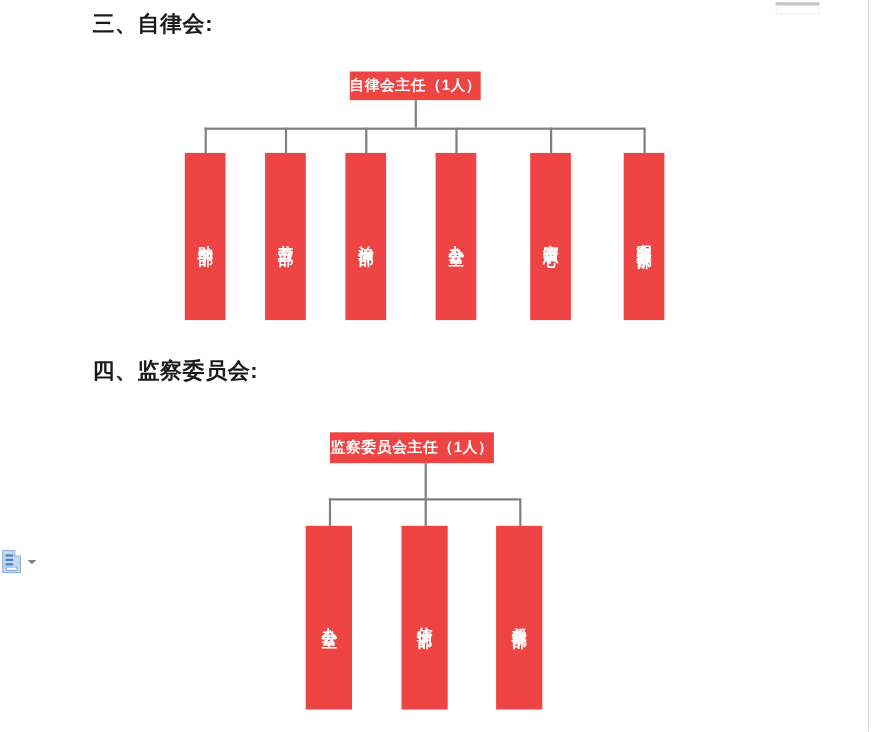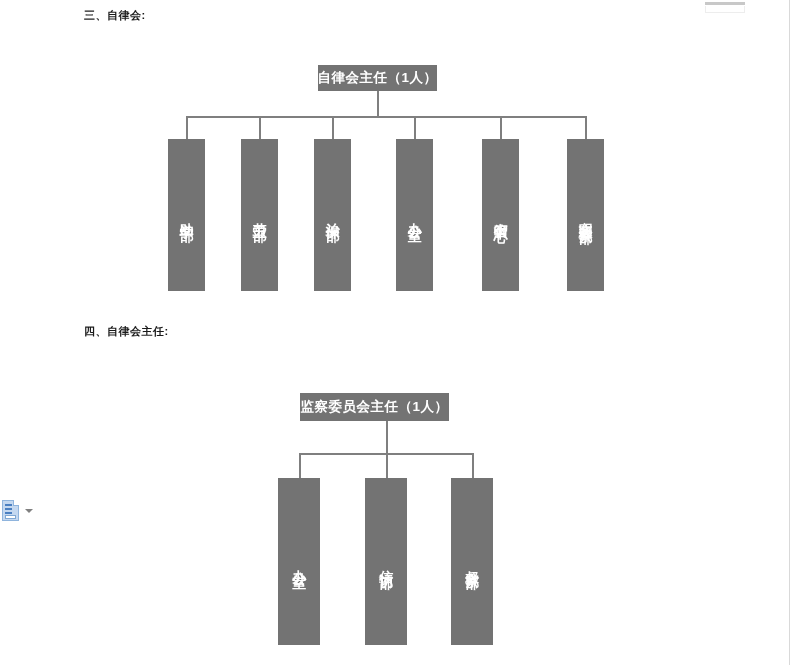--- a/index.html
+++ b/index.html
@@ -104,34 +104,34 @@
     left: 2px;
     top: 5px;
     border-left: 4px solid transparent;
     border-right: 4px solid transparent;
     border-top: 4px solid #808080;
   }
 
   
   .heading {
     position: absolute;
-    font-size: 11px;
+    font-size: 20px;
     font-weight: bold;
     color: #1a1a1a;
     white-space: nowrap;
     letter-spacing: 0.5px;
   }
 
   
   .orgchart {
     position: absolute;
   }
   .node {
     position: absolute;
-    background: #737373;
+    background: #ef4444;
     box-sizing: border-box;
   }
   .node.root {
     display: flex;
     align-items: center;
     justify-content: center;
     color: #ffffff;
     font-size: 13.5px;
     font-weight: bold;
     letter-spacing: 0.5px;
@@ -201,21 +201,21 @@
     <span class="vlabel">办公室</span>
   </div>
   <div class="node leaf" style="left:482px; top:139px; width:37px; height:152px;">
     <span class="vlabel">宿管中心</span>
   </div>
   <div class="node leaf" style="left:567px; top:139px; width:37px; height:152px;">
     <span class="vlabel">文明督察部</span>
   </div>
 </div>
 
-<div class="heading" style="left:84px; top:324px;">四、自律会主任:</div>
+<div class="heading" style="left:84px; top:324px;">四、监察委员会:</div>
 
 <div class="orgchart">
 
   <div class="node root" style="left:300px; top:393px; width:149px; height:28px;">监察委员会主任（1人）</div>
 
   <div class="connector v" style="left:386px; top:421px; height:57px;"></div>
   <div class="connector h" style="left:299px; top:453px; width:174px;"></div>
   <div class="connector v" style="left:299px; top:453px; height:25px;"></div>
   <div class="connector v" style="left:472px; top:453px; height:25px;"></div>
 

